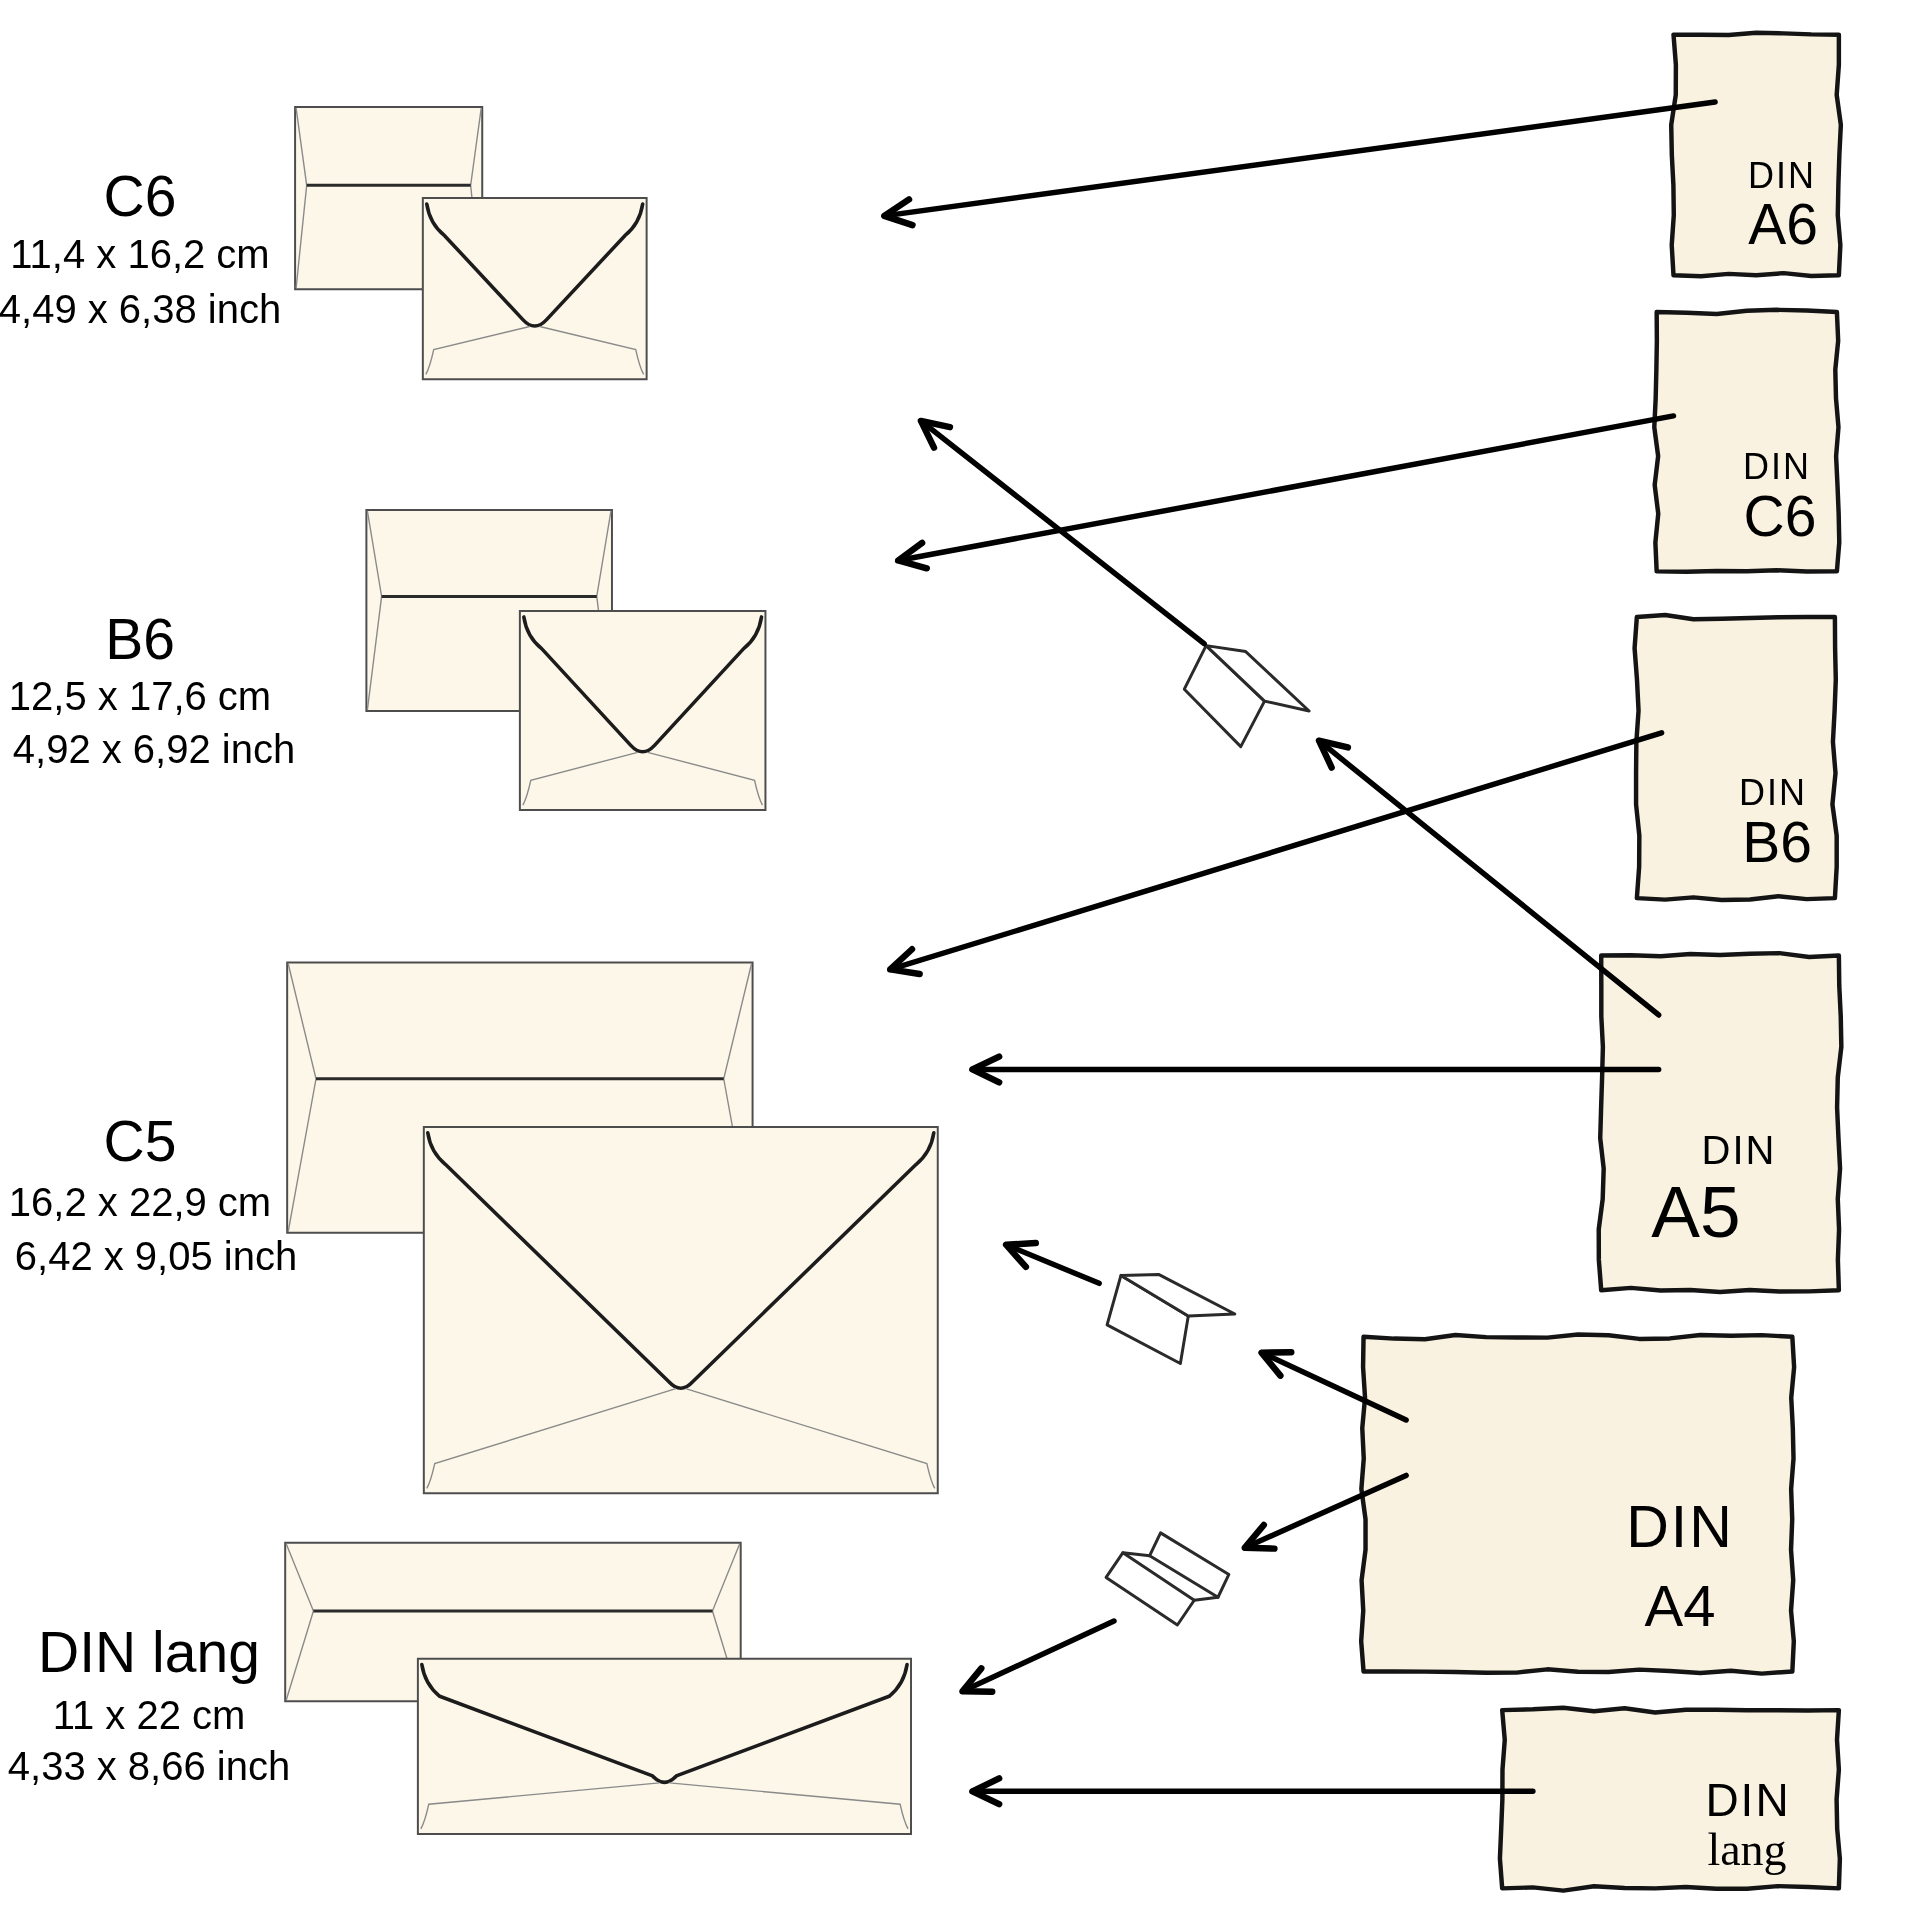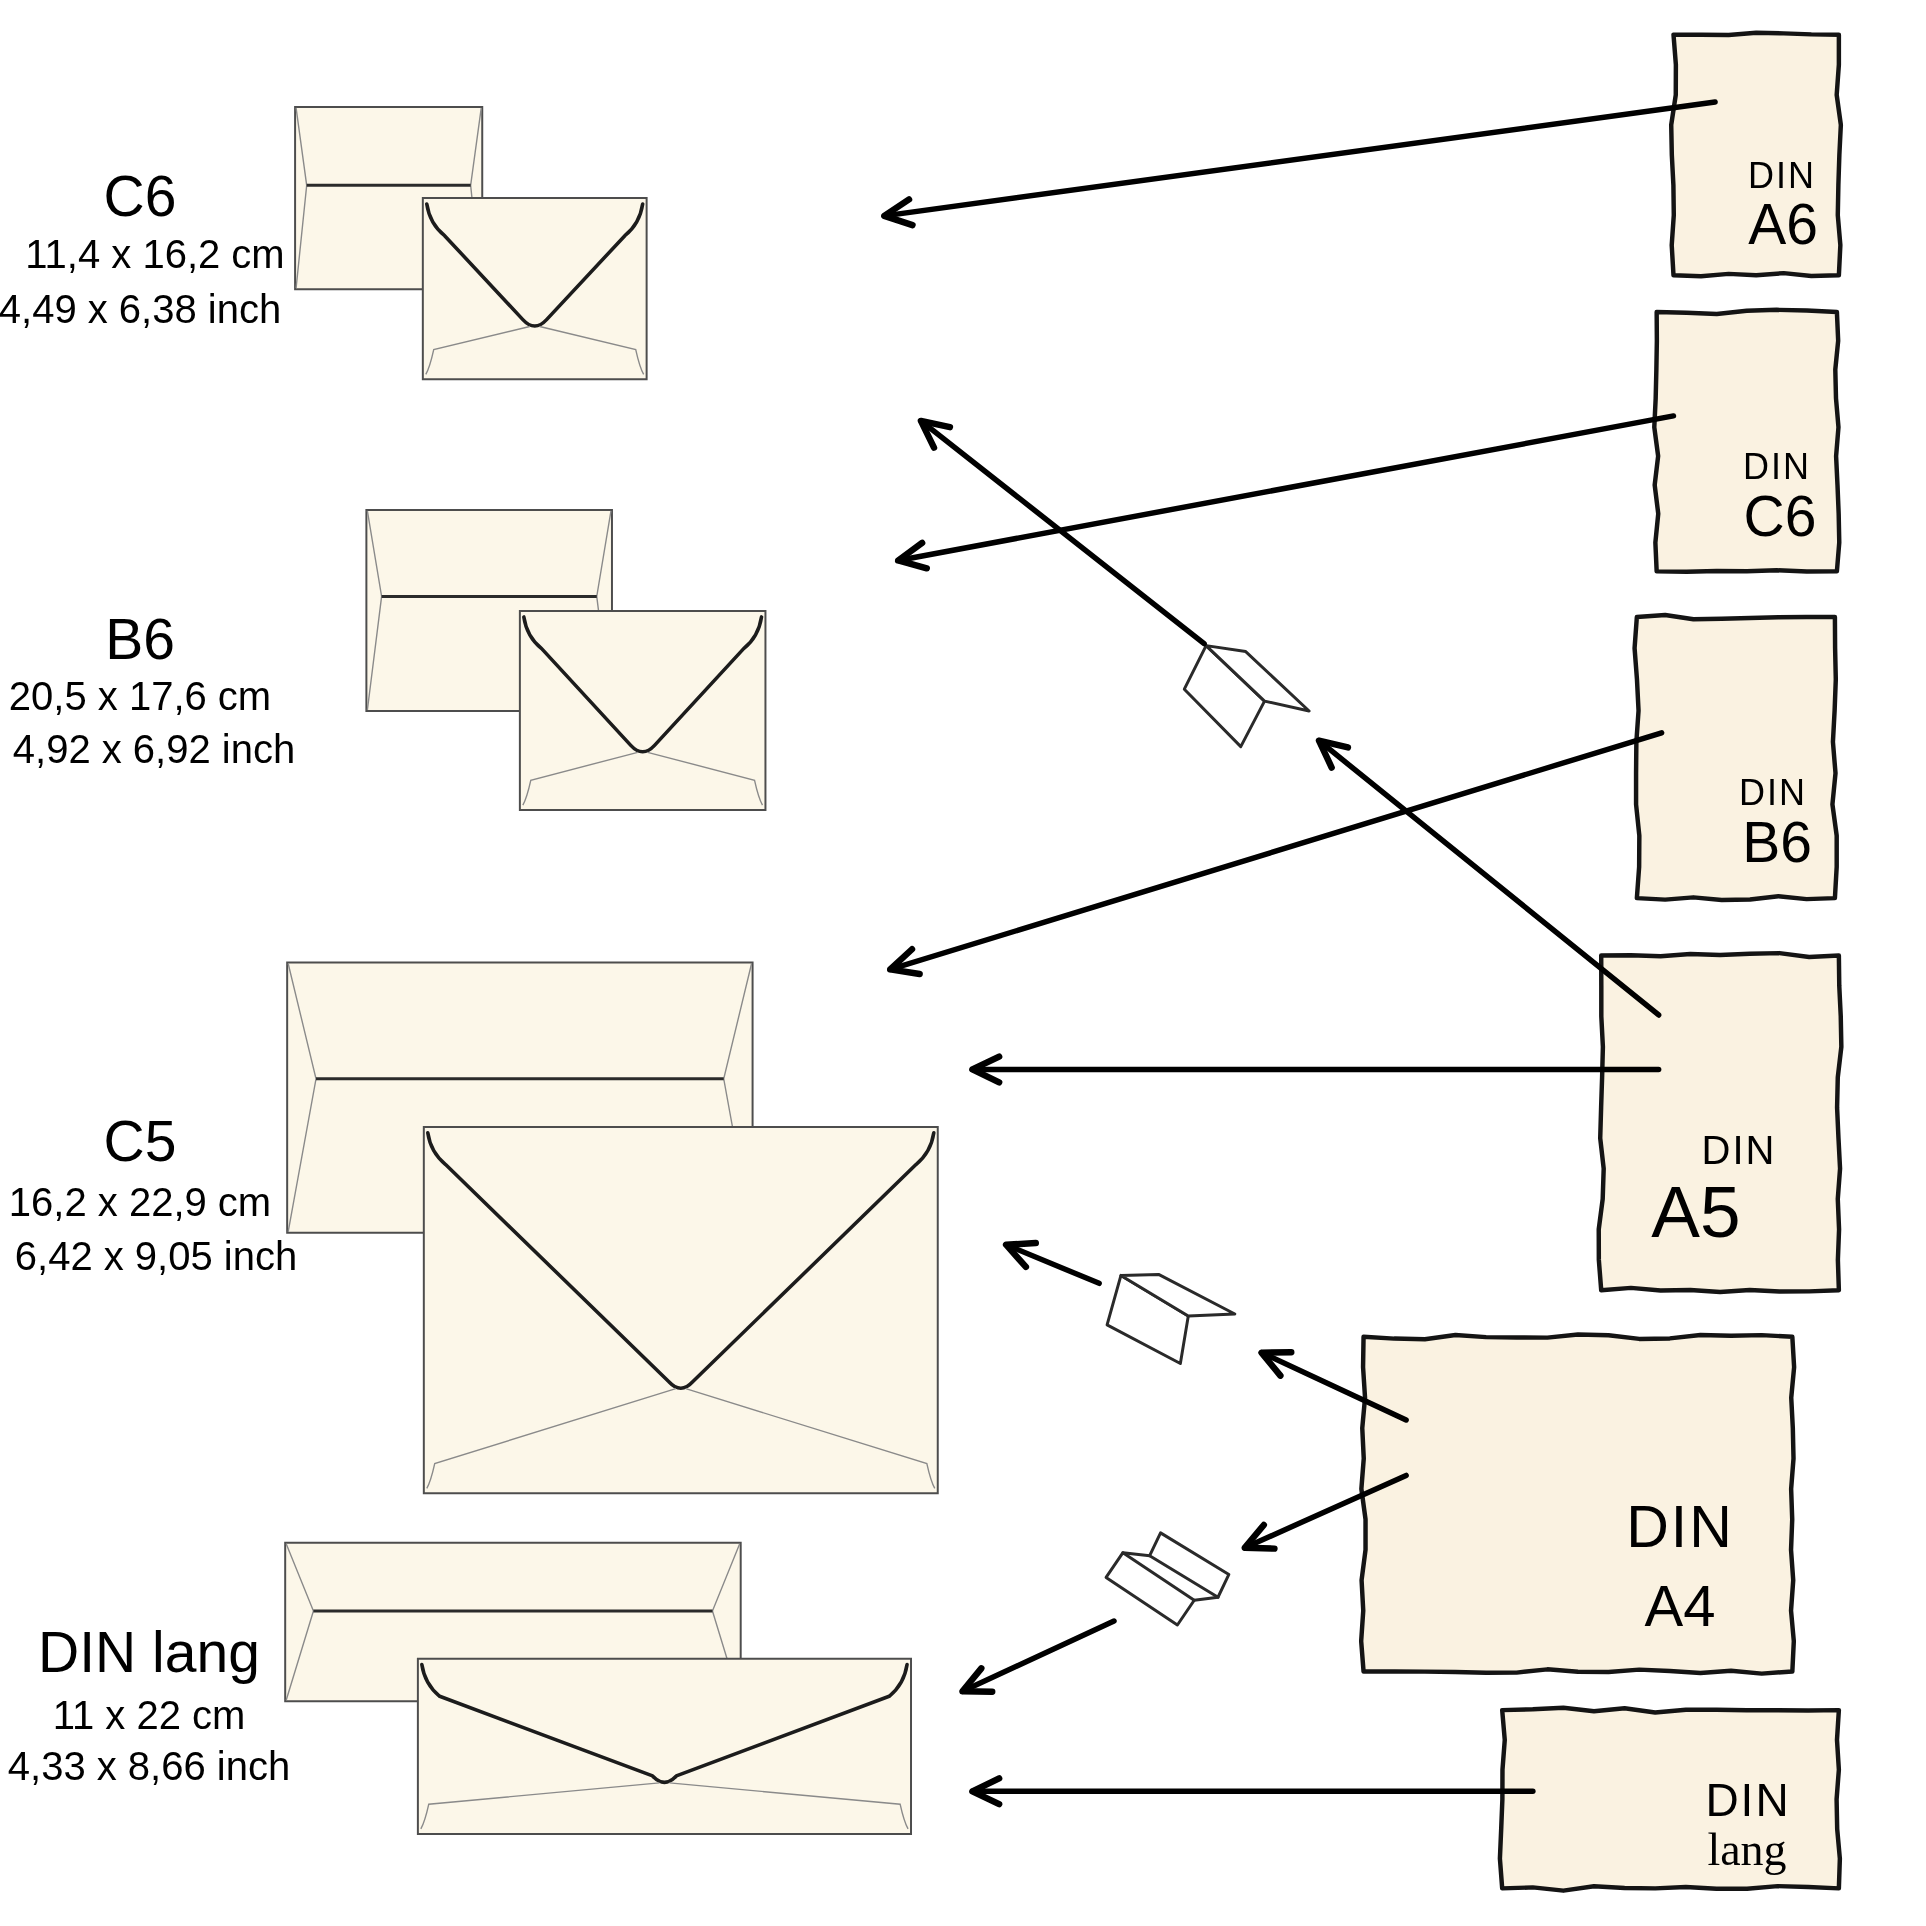--- a/index.html
+++ b/index.html
@@ -152,25 +152,25 @@
    <path d="M1002.0,1708.5 L972,1708 L991.0,1684.8" fill="none" stroke="#000" stroke-width="6.5" stroke-linecap="round" stroke-linejoin="round"></path>
         </g>
         <g>
    <line x1="1548" y1="1809" x2="982" y2="1809" stroke="#000" stroke-width="5.5" stroke-linecap="round"></line>
    <path d="M1009.0,1822.0 L982,1809 L1009.0,1796.0" fill="none" stroke="#000" stroke-width="6.5" stroke-linecap="round" stroke-linejoin="round"></path>
         </g>
       </g>
     </svg>
 
   <div class="lbl row-title" style="left:140px;top:196px;">C6</div>
-  <div class="lbl row-dim" style="left:140px;top:254px;margin-left:15px;">11,4 x 16,2 cm</div>
+  <div class="lbl row-dim" style="left:140px;top:254px;">11,4 x 16,2 cm</div>
   <div class="lbl row-dim" style="left:140px;top:309px;">4,49 x 6,38 inch</div>
 
   <div class="lbl row-title" style="left:140px;top:639px;">B6</div>
-  <div class="lbl row-dim" style="left:140px;top:696px;">20,5 x 17,6 cm</div>
+  <div class="lbl row-dim" style="left:140px;top:696px;">12,5 x 17,6 cm</div>
   <div class="lbl row-dim" style="left:154px;top:749px;">4,92 x 6,92 inch</div>
 
   <div class="lbl row-title" style="left:140px;top:1141px;">C5</div>
   <div class="lbl row-dim" style="left:140px;top:1202px;">16,2 x 22,9 cm</div>
   <div class="lbl row-dim" style="left:156px;top:1256px;">6,42 x 9,05 inch</div>
 
   <div class="lbl row-title" style="left:149px;top:1652px;text-align:center;">DIN lang</div>
   <div class="lbl row-dim" style="left:149px;top:1715px;">11 x 22 cm</div>
   <div class="lbl row-dim" style="left:149px;top:1766px;">4,33 x 8,66 inch</div>
 

